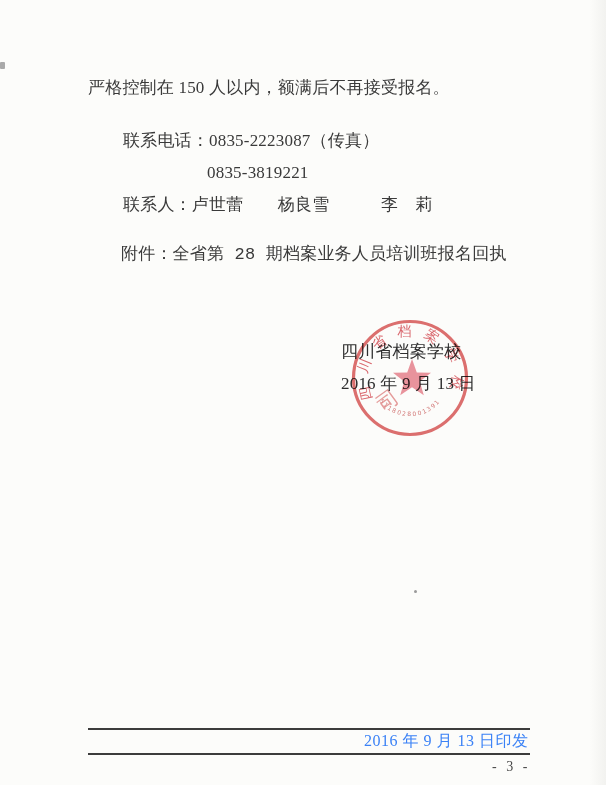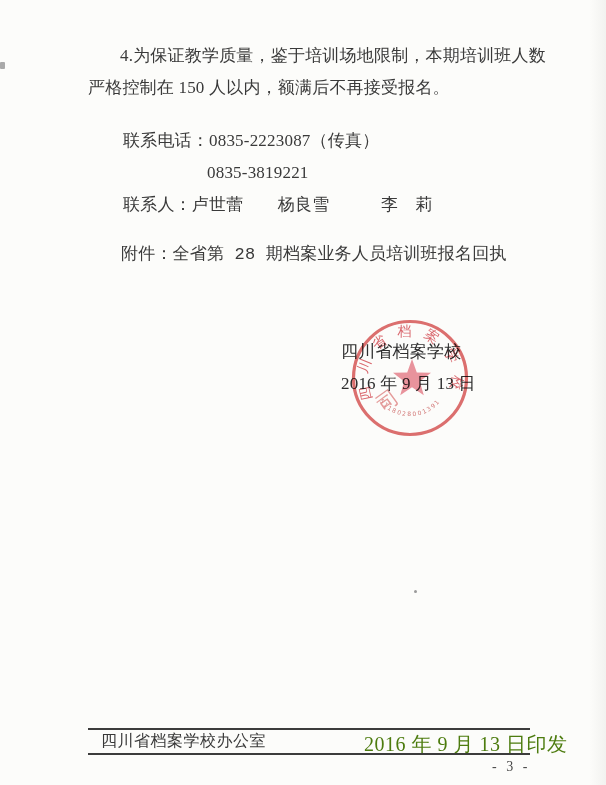--- a/index.html
+++ b/index.html
@@ -50,21 +50,21 @@
   .footer-rule-bottom { top: 753px; }
   .footer-office {
     position: absolute;
     left: 101px; top: 731px;
     font-size: 16px; color: #383838;
     white-space: pre; letter-spacing: 0.5px;
   }
   .footer-date {
     position: absolute;
     left: 364px; top: 731px;
-    font-size: 20px; color: #4d7c0f;
+    font-size: 16px; color: #3b82f6;
     white-space: pre; letter-spacing: 0.5px;
   }
   .page-num {
     position: absolute;
     left: 492px; top: 759px;
     font-size: 14px; color: #4a4a4a;
     letter-spacing: 3px; white-space: pre;
   }
 
   .mark-left {
@@ -88,21 +88,20 @@
     width: 16px; height: 100%;
     background: linear-gradient(to right, rgba(0,0,0,0), rgba(110,110,100,0.07));
     pointer-events: none;
   }
 </style>
 </head>
 <body>
 
 <div class="page">
 
-  <div class="t para-line1">4.为保证教学质量，鉴于培训场地限制，本期培训班人数</div>
   <div class="t para-line2">严格控制在 150 人以内，额满后不再接受报名。</div>
 
   <div class="t phone-line">联系电话：0835-2223087（传真）</div>
   <div class="t fax-line">0835-3819221</div>
   <div class="t persons-line">联系人：卢世蕾　　杨良雪　　　李　莉</div>
 
   <div class="t attach-line">附件：全省第 28 期档案业务人员培训班报名回执</div>
 
   <div class="t sig-org">四川省档案学校</div>
   <div class="t sig-date">2016 年 9 月 13 日</div>
@@ -117,21 +116,20 @@
     <text font-size="14" fill="#d8575f" letter-spacing="11" font-family="Liberation Serif, DejaVu Serif, serif">
       <textPath href="#sealTopArc" startOffset="50%" text-anchor="middle">四川省档案学校</textPath>
     </text>
     <text font-size="6" fill="#d06a6a" letter-spacing="1.6" font-family="DejaVu Sans, sans-serif">
       <textPath href="#sealBottomArc" startOffset="50%" text-anchor="middle">5118028001391</textPath>
     </text>
     <text x="28" y="92" font-size="21" fill="#e07e7e" opacity="0.85" transform="rotate(-36 36 84)" font-family="Liberation Serif, DejaVu Serif, serif">司</text>
   </svg>
 
   <div class="footer-rule footer-rule-top"></div>
-  <div class="footer-office">四川省档案学校办公室</div>
   <div class="footer-date">2016 年 9 月 13 日印发</div>
   <div class="footer-rule footer-rule-bottom"></div>
 
   <div class="page-num">- 3 -</div>
 
   <div class="mark-left"></div>
   <div class="speck"></div>
   <div class="shade-right"></div>
 
 </div>

